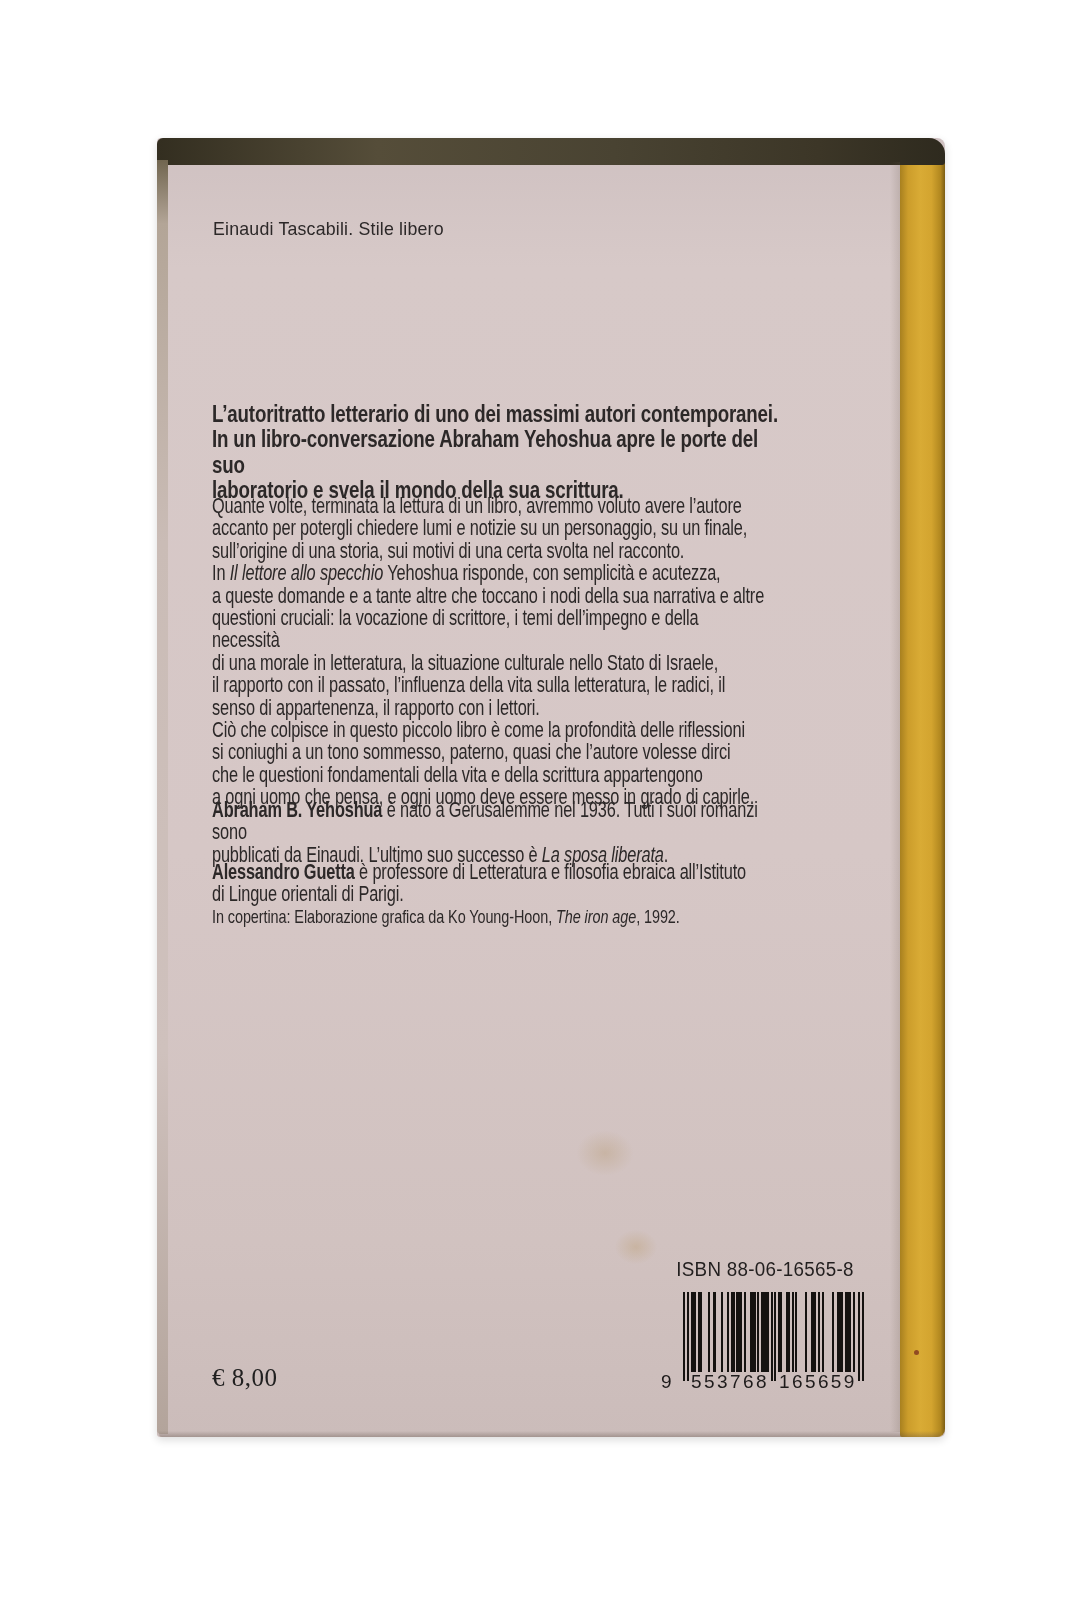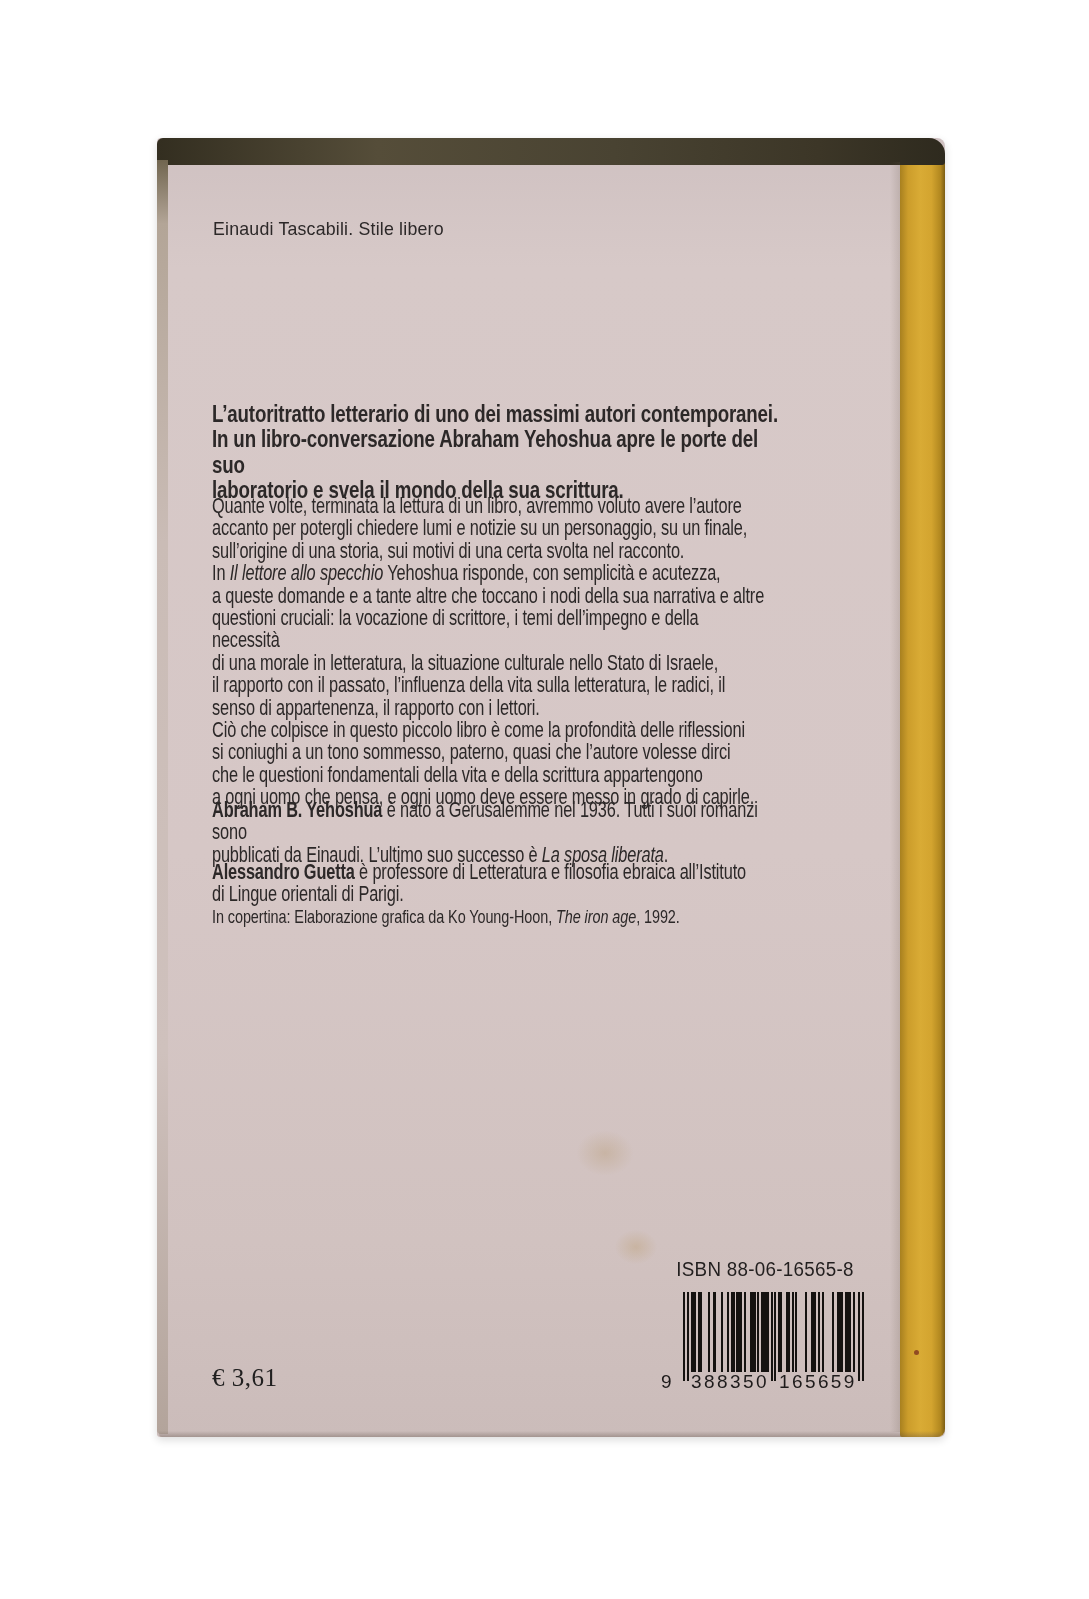--- a/index.html
+++ b/index.html
@@ -167,20 +167,20 @@
           <rect x="85" y="0" width="1.06" height="80"></rect>
           <rect x="86" y="0" width="1.06" height="80"></rect>
           <rect x="87" y="0" width="1.06" height="80"></rect>
           <rect x="89" y="0" width="1.06" height="80"></rect>
           <rect x="92" y="0" width="1.06" height="89"></rect>
           <rect x="94" y="0" width="1.06" height="89"></rect>
         </svg>
     </div>
     <div class="bc-digits">
       <span class="d-lead">9</span>
-      <span class="d-g1">388350</span>
+      <span class="d-g1">553768</span>
       <span class="d-g2">165659</span>
     </div>
 
-    <div class="txt price">€ 3,61</div>
+    <div class="txt price">€ 8,00</div>
 
   </div>
 </div>
 
 </body></html>

